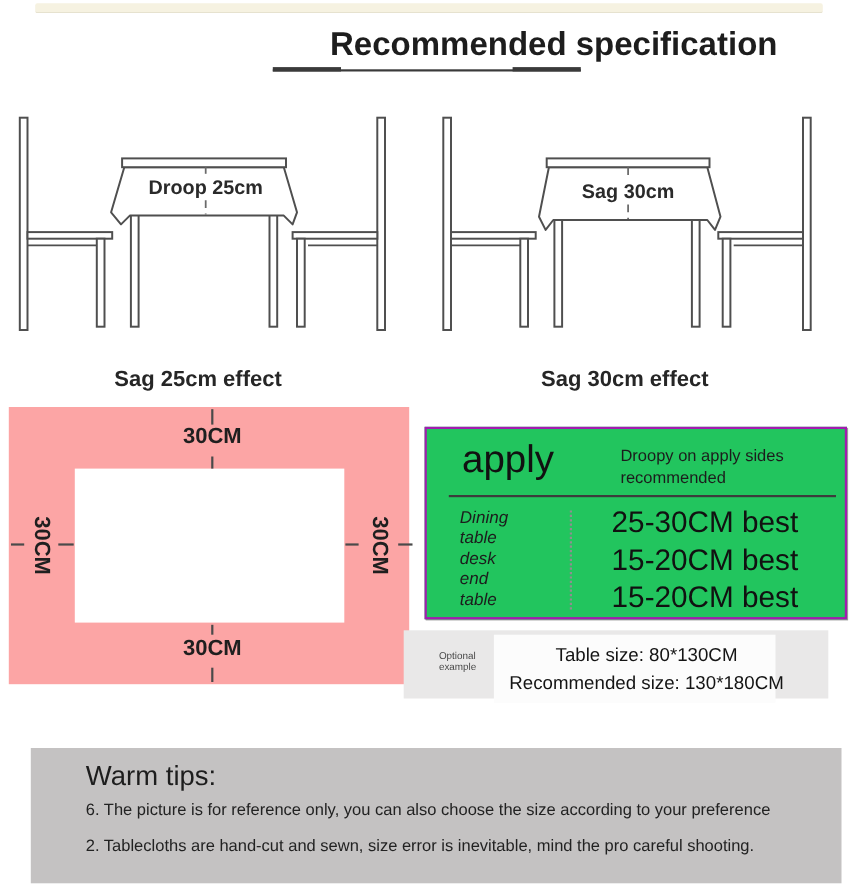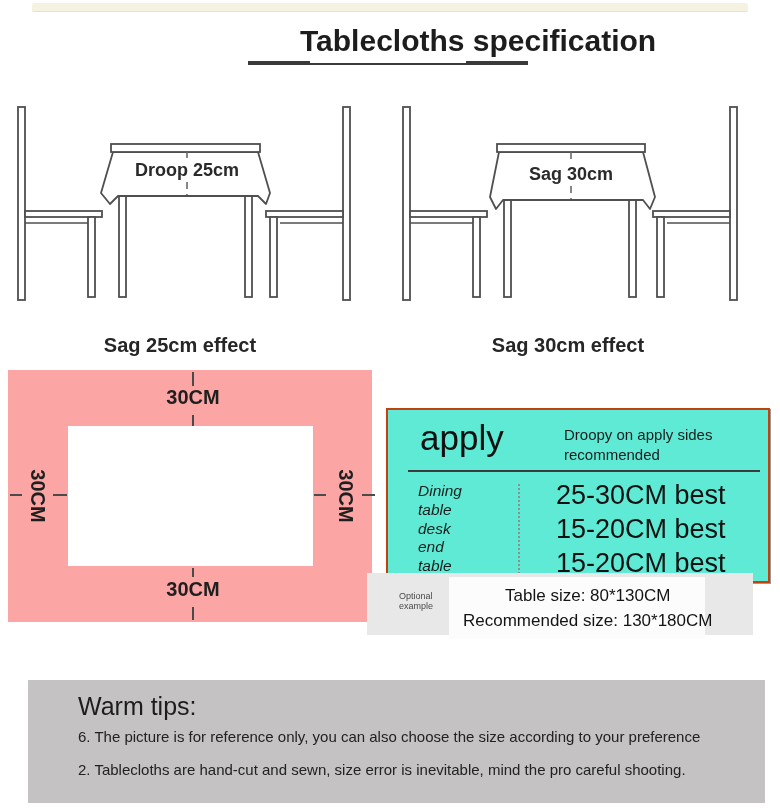--- a/index.html
+++ b/index.html
@@ -28,21 +28,21 @@
   
   .size-panel{left:8px;top:370px;width:364px;height:252px;background:#fca5a5;}
   .size-panel .white-rect{position:absolute;left:60px;top:56px;width:245px;height:140px;background:#ffffff;}
   .dim-label{position:absolute;font-size:20px;font-weight:600;color:#1f1f1f;white-space:nowrap;}
   .dim-label.h{width:100px;text-align:center;}
   .dim-label.v{transform:translate(-50%,-50%) rotate(90deg);}
   .tickv{position:absolute;width:2px;background:#4a4a4a;}
   .tickh{position:absolute;height:2px;background:#4a4a4a;}
 
   
-  .apply-panel{left:386px;top:408px;width:380px;height:171px;background:#5eead4;border:2px solid #c2410c;box-shadow:1px 1px 0 #9a9a9a;}
+  .apply-panel{left:386px;top:388px;width:380px;height:171px;background:#22c55e;border:2px solid #a21caf;box-shadow:1px 1px 0 #9a9a9a;}
   .apply-title{position:absolute;left:32px;top:8px;font-size:35px;font-weight:400;color:#111;}
   .apply-note{position:absolute;left:176px;top:15px;font-size:15px;line-height:20px;color:#1c1c1c;}
   .apply-rule{position:absolute;left:20px;top:60px;width:352px;height:2px;background:#3c3c3c;}
   .apply-items{position:absolute;left:30px;top:72px;font-size:15.5px;line-height:18.8px;color:#1c1c1c;font-style:italic;}
   .apply-sep{position:absolute;left:130px;top:74px;height:90px;width:0;border-left:2px dotted #8f8f8f;}
   .apply-val{position:absolute;left:168px;font-size:27px;font-weight:400;color:#111;white-space:nowrap;}
   .apply-val.v0{top:70px;}
   .apply-val.v1{top:104px;}
   .apply-val.v2{top:138px;}
 
@@ -65,21 +65,21 @@
   svg .dash{stroke:#6a6a6a;stroke-width:1.6;stroke-dasharray:7 5;fill:none;}
   svg text{font-family:"Liberation Sans","DejaVu Sans",sans-serif;font-size:18px;font-weight:600;fill:#2a2a2a;}
 </style>
 </head>
 <body>
 
 <div id="page">
 
   <div class="abs top-strip"></div>
 
-  <div class="abs page-title">Tablecloths specification</div>
+  <div class="abs page-title">Recommended specification</div>
   <div class="abs u-line"></div>
   <div class="abs u-thick a"></div>
   <div class="abs u-thick b"></div>
 
   <svg class="abs" style="left:0;top:0;" width="780" height="320" viewBox="0 0 780 320">
 
     <g>
 
       <rect class="ln" x="18" y="107" width="7" height="193"></rect>
       <rect class="ln" x="25" y="211" width="77" height="6"></rect>

